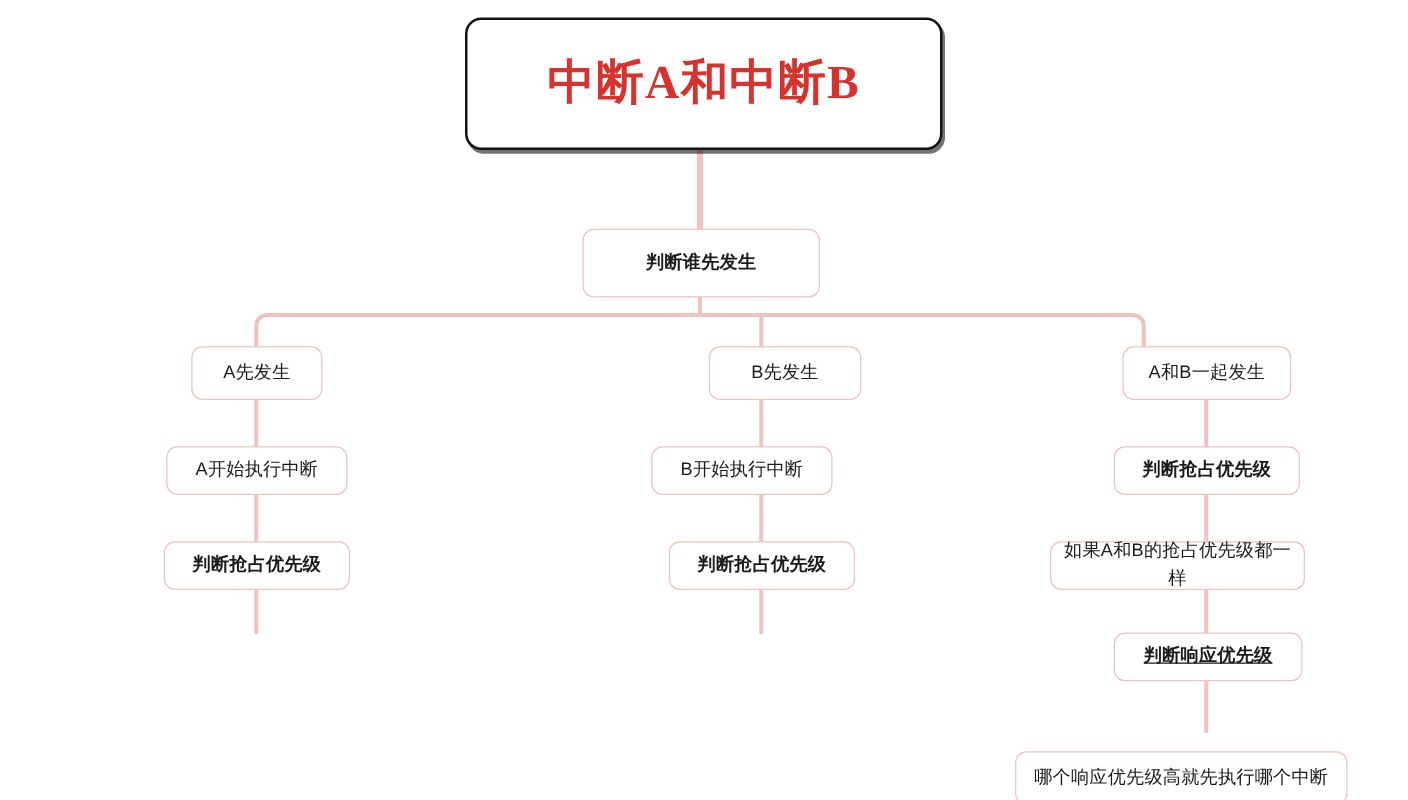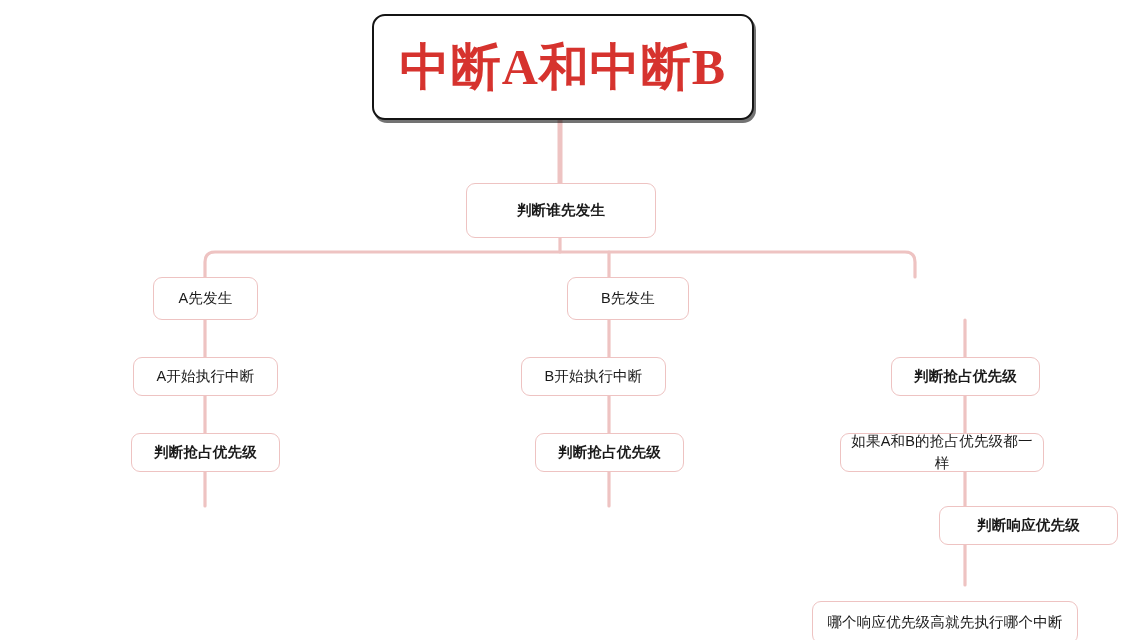--- a/index.html
+++ b/index.html
@@ -61,21 +61,21 @@
   }
 
   
   .node.root {
     border: 2.5px solid #141414;
     border-radius: 13px;
     box-shadow: 2px 3px 0 rgba(0,0,0,0.55);
     color: #d6332e;
     font-family: "Liberation Serif", "DejaVu Serif", serif;
     font-weight: bold;
-    font-size: 50px;
+    font-size: 38px;
     letter-spacing: 1px;
   }
 </style>
 </head>
 <body>
 
 <div id="canvas">
 
   <svg class="edges" viewBox="0 0 1126 640" width="1126" height="640">
     <g fill="none" stroke="#eec3c2" stroke-width="3.2" stroke-linecap="round" stroke-linejoin="round">
@@ -113,22 +113,23 @@
   <div class="node bold" style="left:131px; top:433px; width:149px; height:39px;">判断抢占优先级</div>
 
 
   <div class="node" style="left:567px; top:277px; width:122px; height:43px;">B先发生</div>
 
   <div class="node" style="left:521px; top:357px; width:145px; height:39px;">B开始执行中断</div>
 
   <div class="node bold" style="left:535px; top:433px; width:149px; height:39px;">判断抢占优先级</div>
 
 
+  <div class="node" style="left:898px; top:277px; width:135px; height:43px;">A和B一起发生</div>
 
   <div class="node bold" style="left:891px; top:357px; width:149px; height:39px;">判断抢占优先级</div>
 
   <div class="node" style="left:840px; top:433px; width:204px; height:39px;">如果A和B的抢占优先级都一样</div>
 
-  <div class="node bold" style="left:939px; top:506px; width:179px; height:39px;">判断响应优先级</div>
+  <div class="node bold" style="left:891px; top:506px; width:151px; height:39px;text-decoration:underline;">判断响应优先级</div>
 
   <div class="node" style="left:812px; top:601px; width:266px; height:43px;">哪个响应优先级高就先执行哪个中断</div>
 
 </div>
 
 </body></html>

